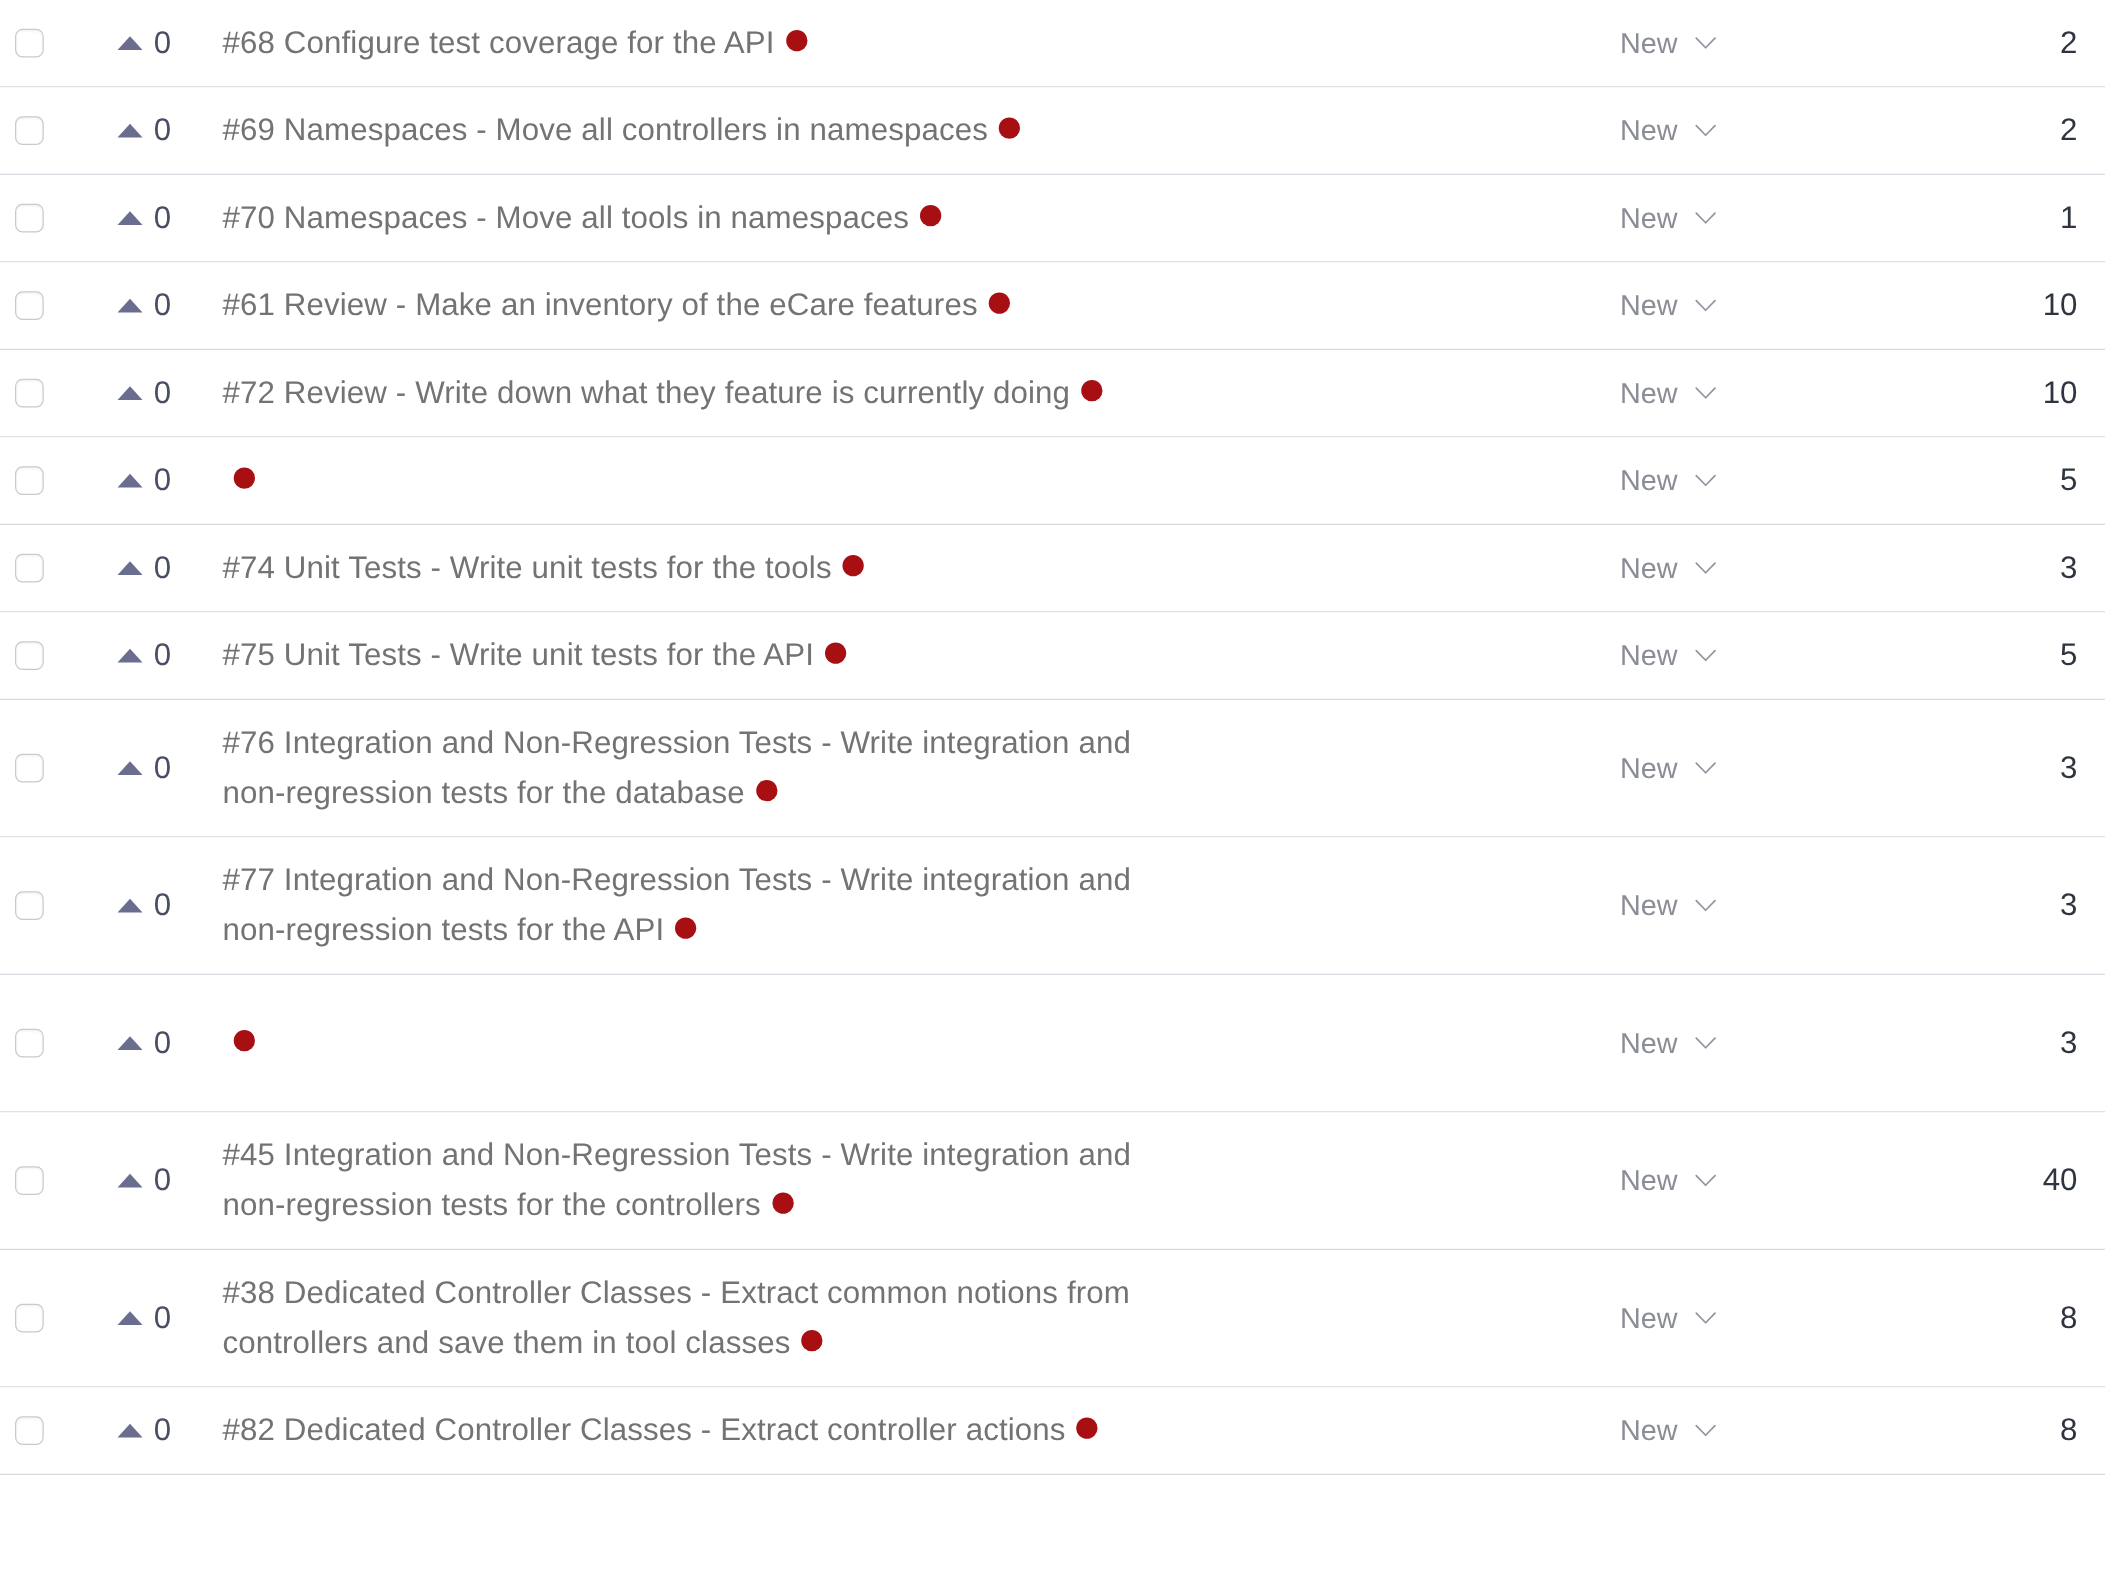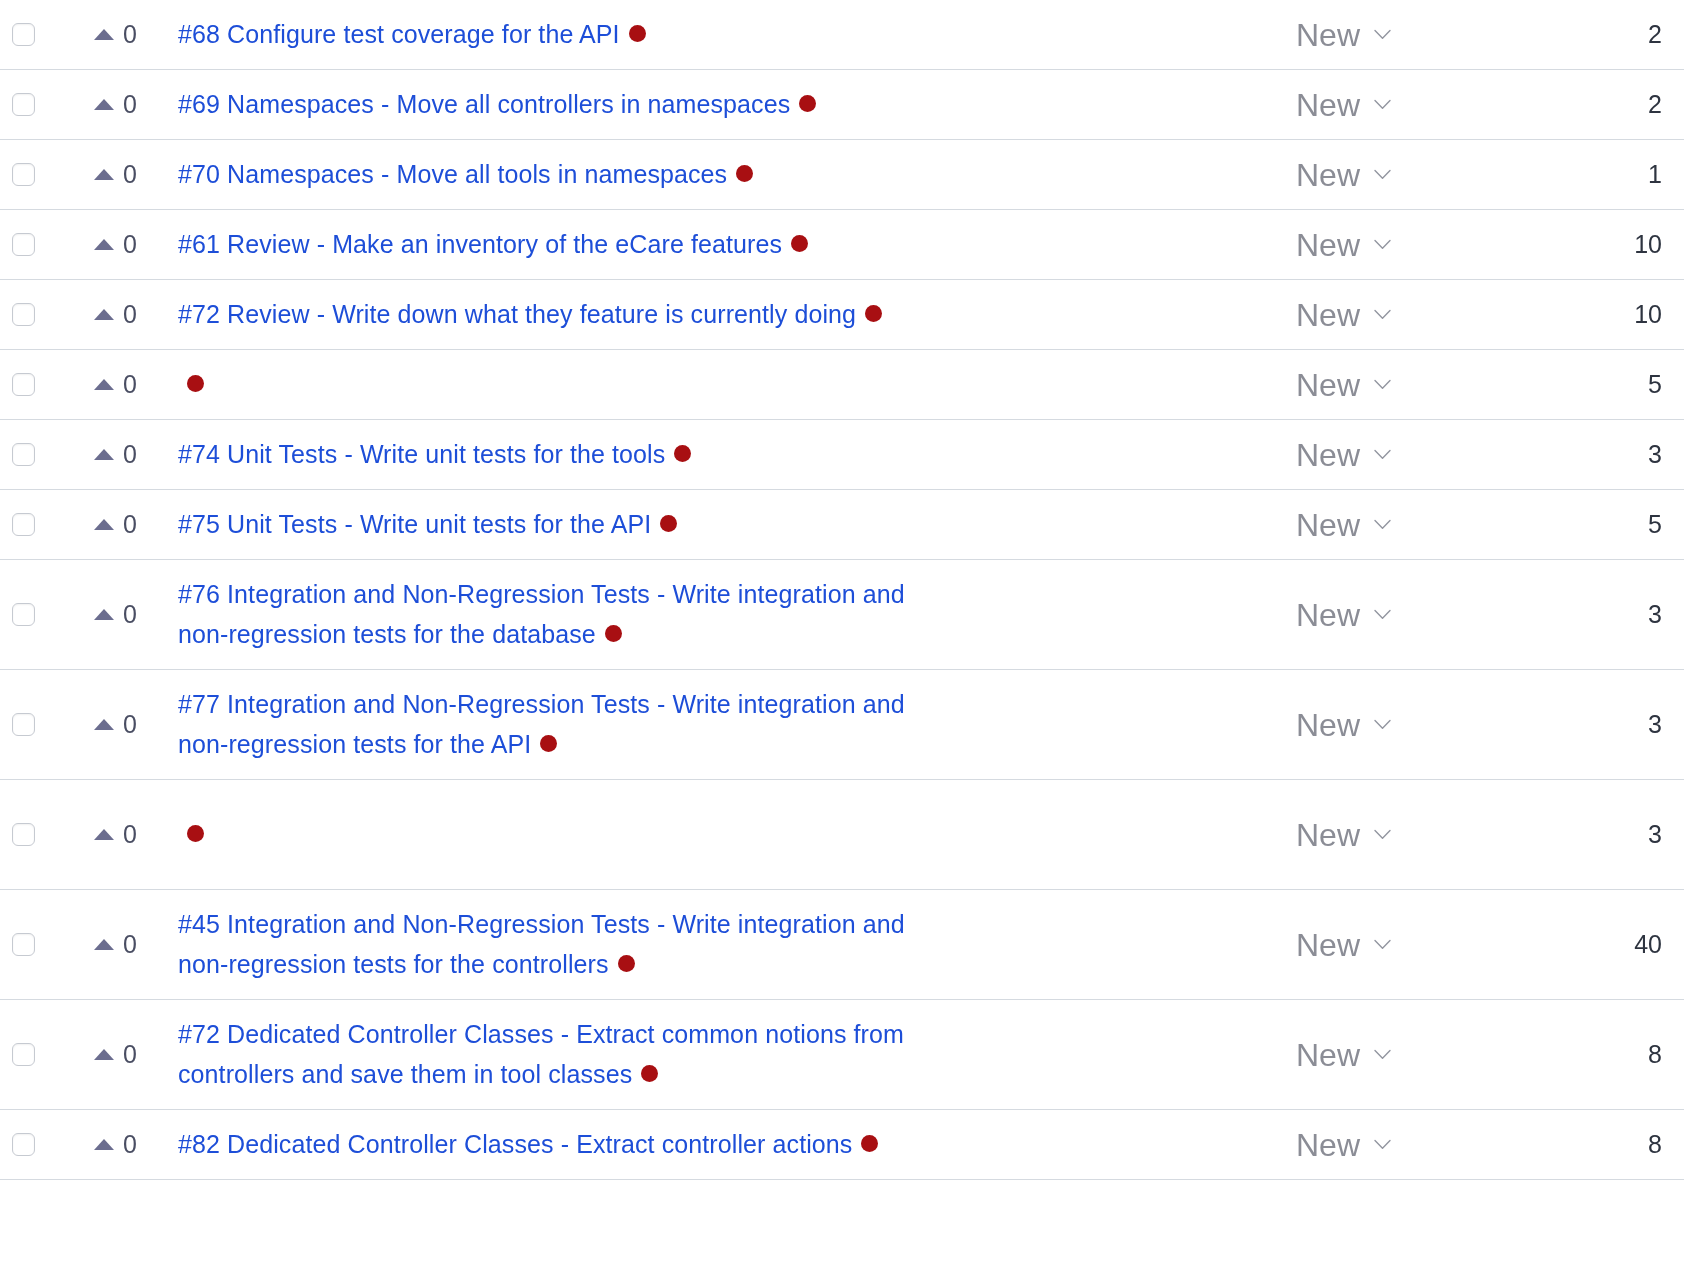--- a/index.html
+++ b/index.html
@@ -93,21 +93,21 @@
   .title-text {
     font-size: 25px;
     color: #2e3440;
     line-height: 1.58;
     font-weight: 400;
     letter-spacing: 0.1px;
     max-width: 760px;
   }
   .title-text a,
   .title-link {
-    color: #1d4ed8;
+    color: #737373;
     text-decoration: none;
     cursor: pointer;
   }
   .priority-dot {
     display: inline-block;
     width: 17px;
     height: 17px;
     border-radius: 50%;
     background: #a80f12;
     margin-left: 9px;
@@ -120,21 +120,21 @@
     flex: 0 0 250px;
     display: flex;
     align-items: center;
     justify-content: flex-start;
     padding-left: 42px;
     box-sizing: border-box;
     gap: 14px;
     cursor: pointer;
   }
   .status-label {
-    font-size: 32px;
+    font-size: 23px;
     color: #8b8d96;
     line-height: 1;
     font-weight: 400;
     text-align: center;
   }
   .chevron {
     width: 17px;
     height: 11px;
     flex: 0 0 auto;
   }
@@ -439,21 +439,21 @@
     </div>
     <div class="issue-row tall">
       <div class="cell-check">
         <div class="checkbox" role="checkbox" aria-checked="false"></div>
       </div>
       <div class="cell-vote">
         <span class="vote-arrow"></span>
         <span class="vote-count">0</span>
       </div>
       <div class="cell-title">
-        <span class="title-text"><span class="title-link">#72 Dedicated Controller Classes - Extract common notions from controllers and save them in tool classes</span><span class="priority-dot"></span></span>
+        <span class="title-text"><span class="title-link">#38 Dedicated Controller Classes - Extract common notions from controllers and save them in tool classes</span><span class="priority-dot"></span></span>
       </div>
       <div class="cell-status">
         <span class="status-label">New</span>
         <span class="chevron">
           <svg viewBox="0 0 17 11" width="17" height="11" aria-hidden="true">
             <path d="M1 1.5 L8.5 9.2 L16 1.5" fill="none" stroke="#9396a0" stroke-width="1.4" stroke-linecap="round" stroke-linejoin="round"></path>
           </svg>
         </span>
       </div>
       <div class="cell-count">

